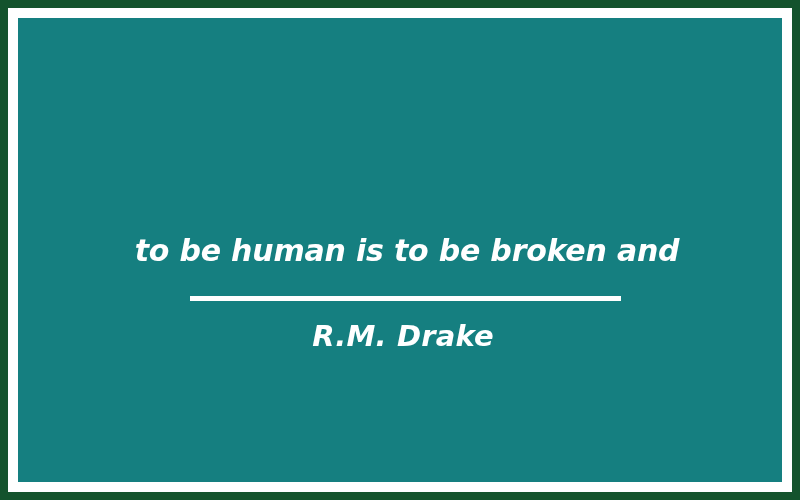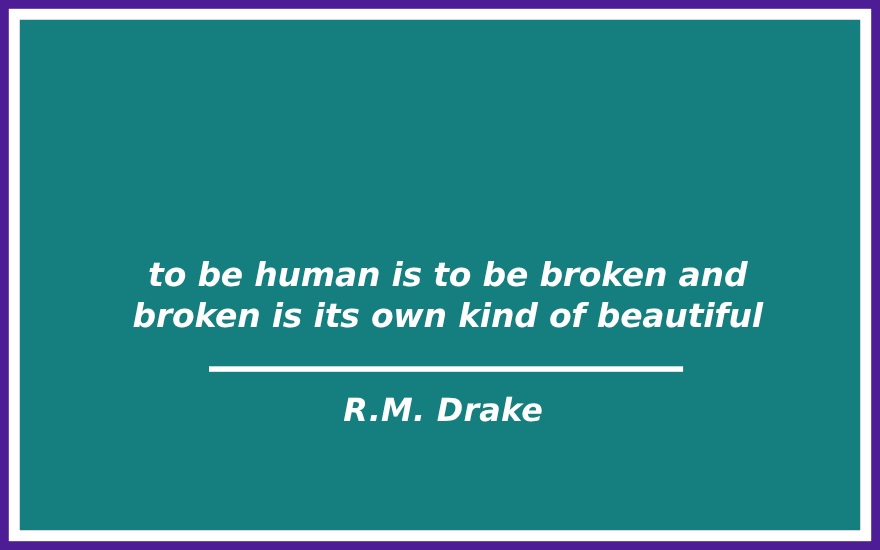--- a/index.html
+++ b/index.html
@@ -13,21 +13,21 @@
     overflow: hidden;
     font-family: "DejaVu Sans", "Liberation Sans", sans-serif;
     background: #157f80;
   }
 
   
   .quote-card {
     position: relative;
     width: 800px;
     height: 500px;
-    background: #4c1d95;
+    background: #14532d;
     box-sizing: border-box;
   }
 
   
   .card-frame {
     position: absolute;
     left: 8px;
     top: 8px;
     right: 8px;
     bottom: 8px;
@@ -118,21 +118,20 @@
 <body>
 
 <div class="quote-card">
 
   <div class="card-inner">
 
     <div class="content">
 
       <div class="quote-block">
         <span class="quote-line">to be human is to be broken and</span>
-        <span class="quote-line">broken is its own kind of beautiful</span>
       </div>
 
       <div class="divider-wrap">
         <div class="divider-rule"></div>
       </div>
 
       <div class="attribution-wrap">
         <span class="attribution">R.M. Drake</span>
       </div>
 

